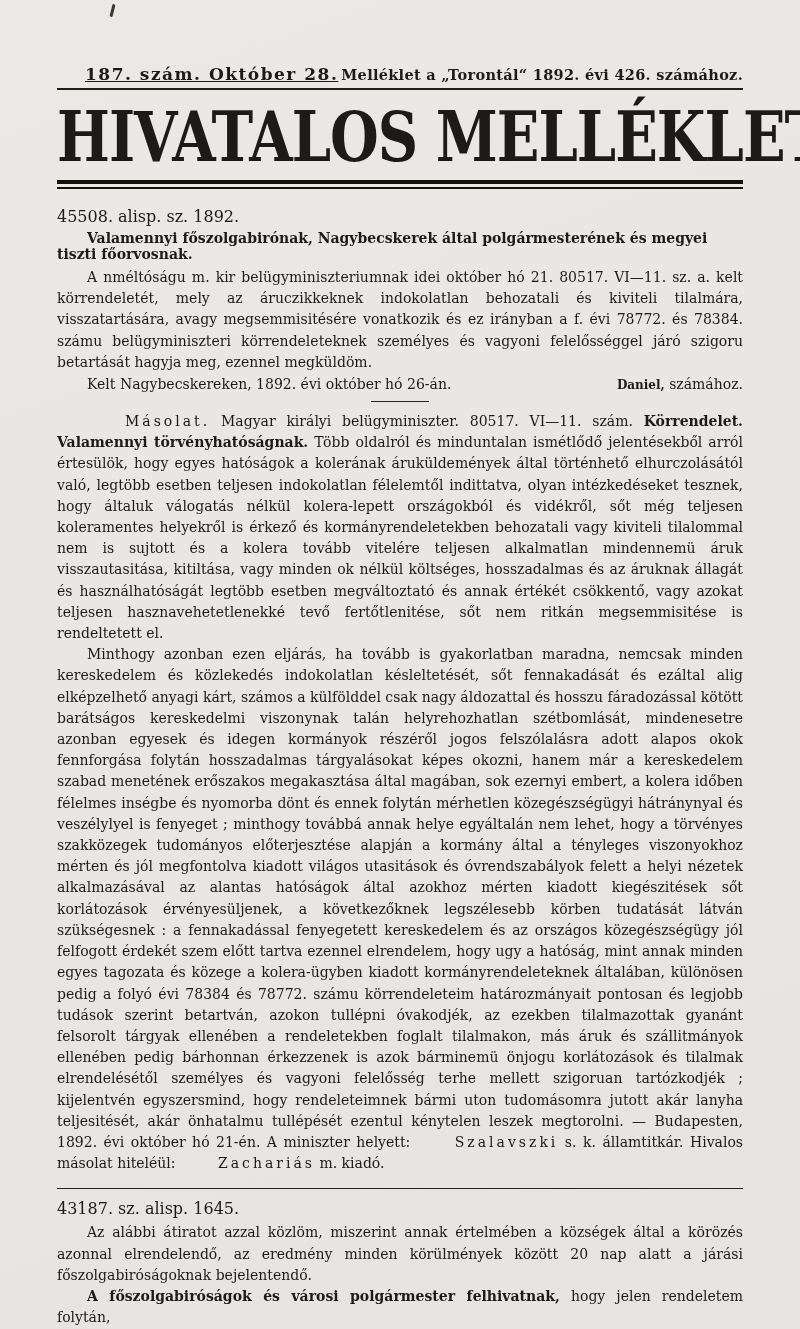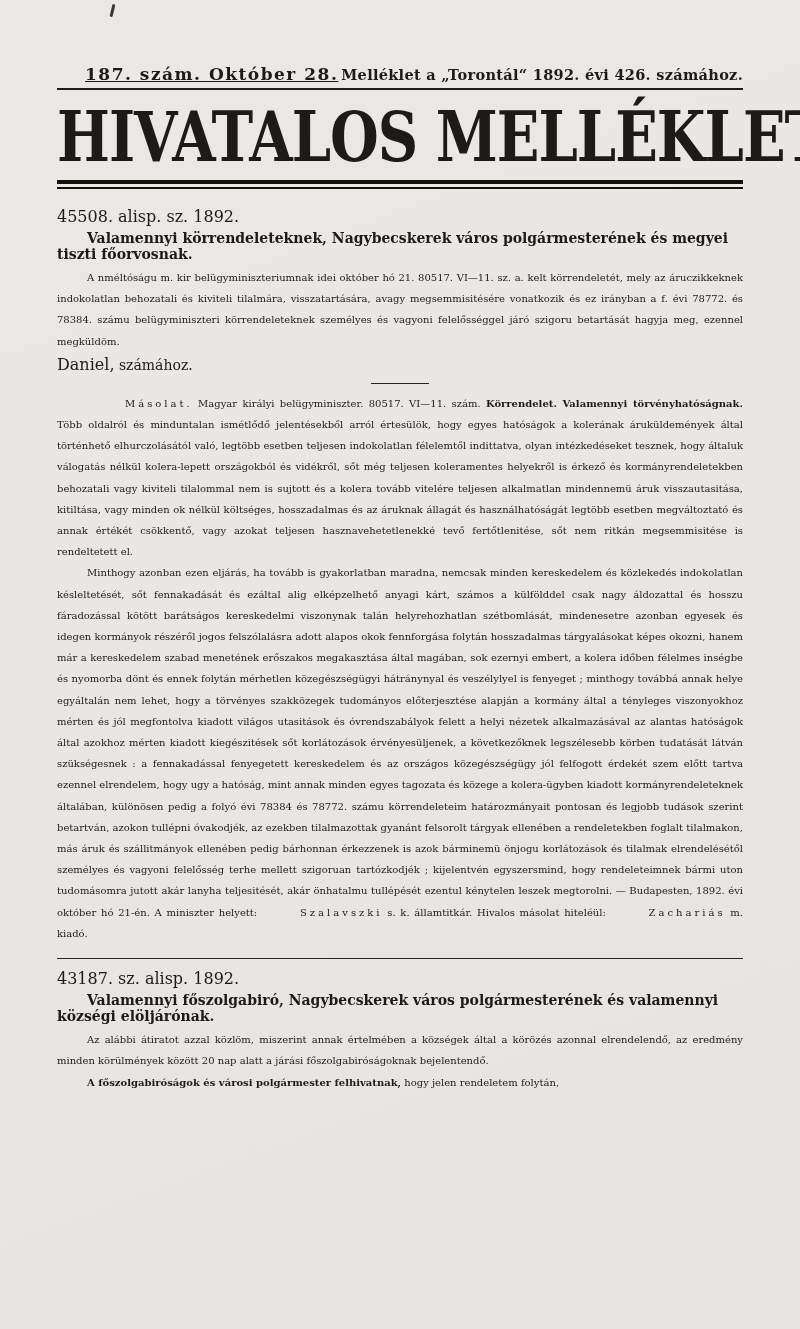--- a/index.html
+++ b/index.html
@@ -39,35 +39,35 @@
     height: 3px;
     border-top: 4px solid #15110c;
     border-bottom: 2px solid #15110c;
     margin-bottom: 18px;
   }
 
   
   .ref { font-size: 16px; margin: 0 0 4px 0; }
   .addressee { font-size: 14px; font-weight: bold; text-indent: 30px; margin: 0 0 5px 0; }
   p.body-par {
-    font-size: 10px;
+    font-size: 14px;
     line-height: 21.2px;
     text-align: justify;
     text-indent: 30px;
     margin: 0;
   }
   .dateline {
     display: flex;
     justify-content: space-between;
     align-items: baseline;
     font-size: 14px;
     margin-top: 3px;
   }
   .dateline .dl-left { padding-left: 30px; }
-  .sig-name { font-weight: normal; font-size: 16px; }
+  .sig-name { font-weight: bold; font-size: 12px; }
   .spaced { letter-spacing: 3px; margin-left: 38px; }
   .bold-inline { font-weight: bold; }
   .italic-inline { }
 
   
   .sep-short { width: 58px; border-top: 1.5px solid #2a2520; margin: 9px auto 9px; }
   .sep-full  { border-top: 1.5px solid #2a2520; margin: 14px 0 10px; }
 
   
   .ink-speck {
@@ -89,37 +89,37 @@
   <div class="masthead-row">
     <span class="issue">187. szám. Október 28.</span>
     <span class="supp">Melléklet a „Torontál“ 1892. évi 426. számához.</span>
   </div>
   <div class="rule-thin"></div>
   <div class="title">HIVATALOS MELLÉKLET.</div>
   <div class="rule-double"></div>
 
   <div>
     <div class="ref">45508. alisp. sz. 1892.</div>
-    <div class="addressee">Valamennyi körrendeleteknek, Nagybecskerek város polgármesterének és megyei tiszti főorvosnak.</div>
+    <div class="addressee">Valamennyi főszolgabirónak, Nagybecskerek által polgármesterének és megyei tiszti főorvosnak.</div>
     <p class="body-par">A nméltóságu m. kir belügyminiszteriumnak idei október hó 21. 80517. VI—11. sz. a. kelt körrendeletét, mely az áruczikkeknek indokolatlan behozatali és kiviteli tilalmára, visszatartására, avagy megsemmisitésére vonatkozik és ez irányban a f. évi 78772. és 78384. számu belügyminiszteri körrendeleteknek személyes és vagyoni felelősséggel járó szigoru betartását hagyja meg, ezennel megküldöm.</p>
     <div class="dateline">
+      <span class="dl-left">Kelt Nagybecskereken, 1892. évi október hó 26-án.</span>
       <span><span class="sig-name">Daniel,</span> <span>számához.</span></span>
     </div>
   </div>
 
   <div class="sep-short"></div>
 
   <div>
     <p class="body-par"><span class="spaced">Másolat.</span><span> Magyar királyi belügyminiszter. 80517. VI—11. szám. </span><span class="bold-inline">Körrendelet. Valamennyi törvényhatóságnak.</span><span> Több oldalról és minduntalan ismétlődő jelentésekből arról értesülök, hogy egyes hatóságok a kolerának áruküldemények által történhető elhurczolásától való, legtöbb esetben teljesen indokolatlan félelemtől indittatva, </span><span class="italic-inline">olyan intézkedéseket tesznek, hogy általuk válogatás nélkül kolera-lepett országokból és vidékről, sőt még teljesen koleramentes helyekről is érkező és kormányrendeletekben behozatali vagy kiviteli tilalommal nem is sujtott és a kolera tovább vitelére teljesen alkalmatlan mindennemü áruk visszautasitása, kitiltása, vagy minden ok nélkül költséges, hosszadalmas és az áruknak állagát és használhatóságát legtöbb esetben megváltoztató és annak értékét csökkentő, vagy azokat teljesen hasznavehetetlenekké tevő fertőtlenitése, sőt nem ritkán megsemmisitése is rendeltetett el.</span></p>
     <p class="body-par"><span>Minthogy azonban ezen eljárás, ha tovább is gyakorlatban maradna, nemcsak minden kereskedelem és közlekedés indokolatlan késleltetését, sőt fennakadását és ezáltal alig elképzelhető anyagi kárt, számos a külfölddel csak nagy áldozattal és hosszu fáradozással kötött barátságos kereskedelmi viszonynak talán helyrehozhatlan szétbomlását, mindenesetre azonban egyesek és idegen kormányok részéről jogos felszólalásra adott alapos okok fennforgása folytán hosszadalmas tárgyalásokat képes okozni, hanem már a kereskedelem szabad menetének erőszakos megakasztása által magában, sok ezernyi embert, a kolera időben félelmes inségbe és nyomorba dönt és ennek folytán mérhetlen közegészségügyi hátránynyal és veszélylyel is fenyeget ; minthogy továbbá annak helye egyáltalán nem lehet, hogy a törvényes szakközegek tudományos előterjesztése alapján a kormány által a tényleges viszonyokhoz mérten és jól megfontolva kiadott világos utasitások és óvrendszabályok felett a helyi nézetek alkalmazásával az alantas hatóságok által azokhoz mérten kiadott kiegészitések sőt korlátozások érvényesüljenek, a következőknek legszélesebb körben tudatását látván szükségesnek : a fennakadással fenyegetett kereskedelem és az országos közegészségügy jól felfogott érdekét szem előtt tartva ezennel elrendelem, hogy ugy a hatóság, mint annak minden egyes tagozata és közege a kolera-ügyben kiadott kormányrendeleteknek általában, különösen pedig a folyó évi 78384 és 78772. számu körrendeleteim határozmányait pontosan és legjobb tudások szerint betartván, azokon tullépni óvakodjék, az ezekben tilalmazottak gyanánt felsorolt tárgyak ellenében a rendeletekben foglalt tilalmakon, más áruk és szállitmányok ellenében pedig bárhonnan érkezzenek is azok bárminemü önjogu korlátozások és tilalmak elrendelésétől személyes és vagyoni felelősség terhe mellett szigoruan tartózkodjék ; kijelentvén egyszersmind, hogy rendeleteimnek bármi uton tudomásomra jutott akár lanyha teljesitését, akár önhatalmu tullépését ezentul kénytelen leszek megtorolni. — Budapesten, 1892. évi október hó 21-én. A miniszter helyett: </span><span class="spaced">Szalavszki</span><span> s. k. államtitkár. Hivalos másolat hiteléül: </span><span class="spaced">Zachariás</span><span> m. kiadó.</span></p>
   </div>
 
   <div class="sep-full"></div>
 
   <div>
-    <div class="ref">43187. sz. alisp. 1892.</div>
-    <div class="addressee">Valamennyi főszolgabiró, Nagybecskerek város polgármesterének és valamennyi községi elöljárónak.</div>
+    <div class="ref">43187. sz. alisp. 1645.</div>
     <p class="body-par">Az alábbi átiratot azzal közlöm, miszerint annak értelmében a községek által a körözés azonnal elrendelendő, az eredmény minden körülmények között 20 nap alatt a járási főszolgabiróságoknak bejelentendő.</p>
     <p class="body-par"><span class="bold-inline">A főszolgabiróságok és városi polgármester felhivatnak,</span><span> hogy jelen rendeletem folytán, </span></p>
 
   </div>
 
 </div>
 
 </body></html>

